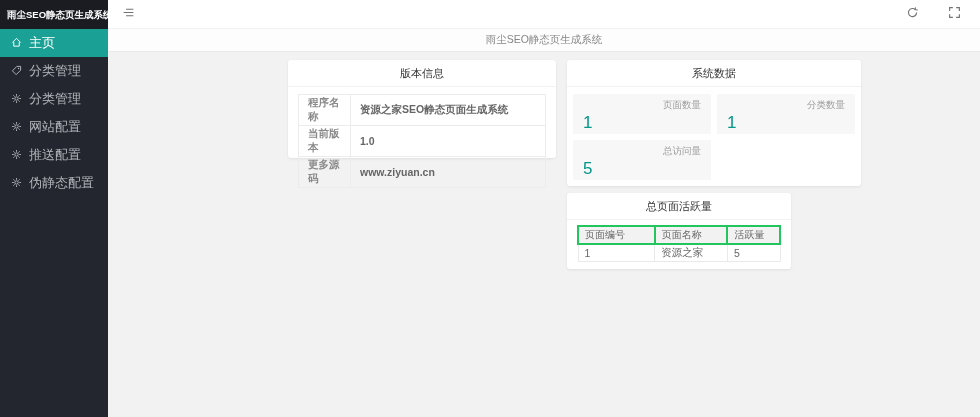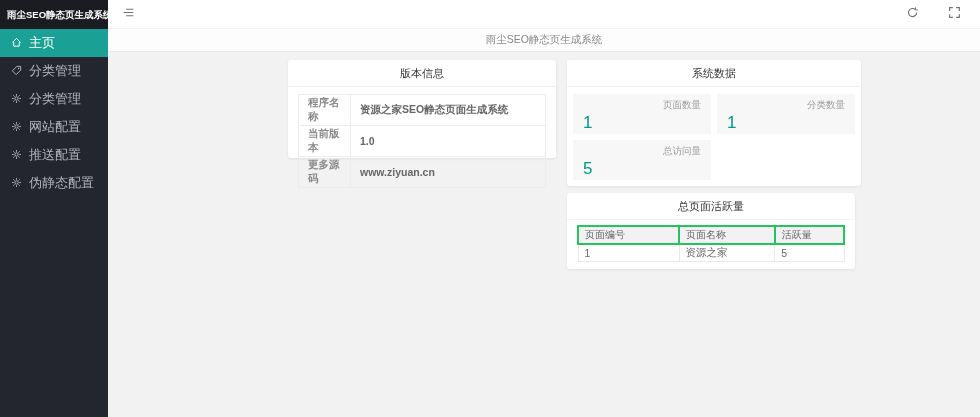--- a/index.html
+++ b/index.html
@@ -35,21 +35,21 @@
   
   .content { position:absolute; left:108px; top:52px; width:872px; height:365px;
     background:var(--content-bg,#f2f2f2); }
   .card { position:absolute; background:#ffffff; border-radius:3px;
     box-shadow:0 1px 3px rgba(0,0,0,.08); }
   .card-header { height:27px; line-height:27px; padding:0 11px; font-size:11px;
     color:#333333; border-bottom:1px solid #f2f2f2;text-align:center; }
 
   .card-version { left:180px; top:8px; width:268px; height:98px; }
   .card-system  { left:459px; top:8px; width:294px; height:126px; }
-  .card-activity{ left:459px; top:141px; width:288px; height:76px; }
+  .card-activity{ left:459px; top:141px; width:224px; height:76px; }
 
   
   .vt-wrap { padding:7px 10px 9px;font-weight:bold; }
   table.vtable { width:100%; border-collapse:collapse; }
   table.vtable td { border:1px solid #ececec; font-size:10.5px; height:17px;
     padding:1px 9px; }
   table.vtable td.lbl { width:52px; color:#8a8a8a; }
   table.vtable td.val { color:#666666; }
 
   

